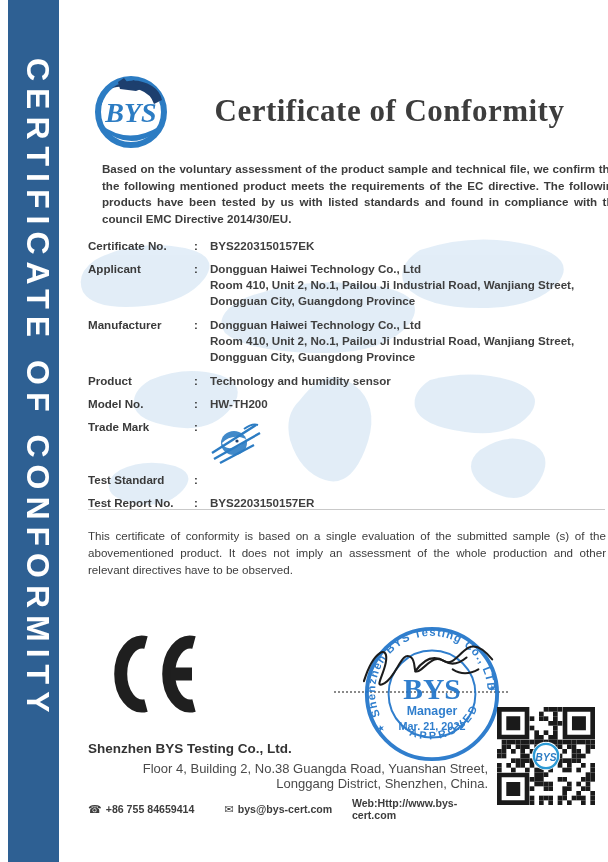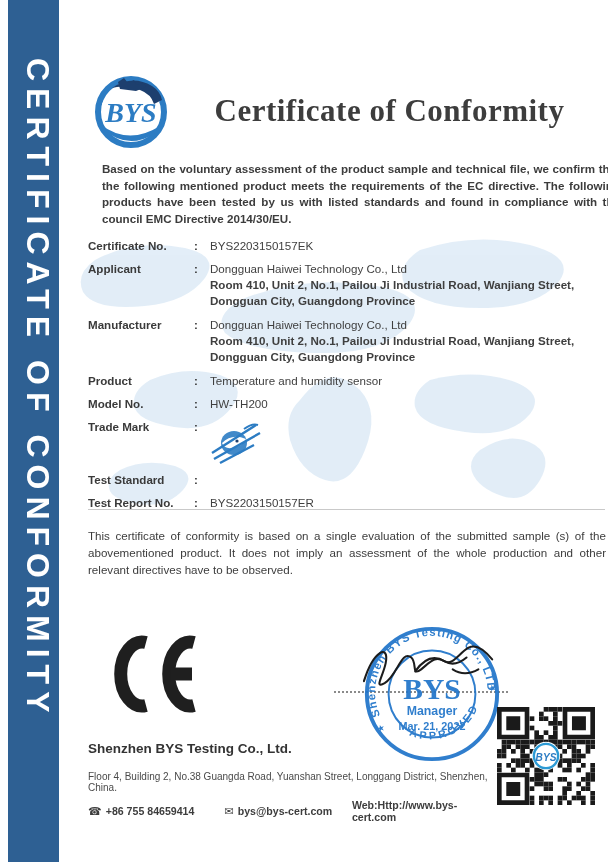--- a/index.html
+++ b/index.html
@@ -26,41 +26,41 @@
 
   .intro { position:absolute; left:88px; top:161px; width:518px; font-size:11.6px; font-weight:bold;
            color:#3c3c3c; line-height:16.5px; text-align:justify;margin-left:14px; }
 
   
   .fields { position:absolute; left:88px; top:238px; width:518px; }
   .frow { display:grid; grid-template-columns:106px 16px 1fr; margin-bottom:8px; }
   .flabel { font-size:11.6px; font-weight:bold; color:#3a3a3a; line-height:15px; }
   .fcolon { font-size:11.6px; font-weight:bold; color:#3a3a3a; line-height:15px; }
   .fval { font-size:11.6px; color:#3f3f3f; line-height:15px; }
-  .fval .b { font-weight:normal; }
+  .fval .b { font-weight:bold; }
   .fval div { margin-bottom:1px;font-weight:bold; }
 
   .rule { position:absolute; left:88px; top:509px; width:517px; border-top:1px solid #c9c9c9; }
 
   .statement { position:absolute; left:88px; top:527px; width:518px; font-size:11.6px; font-weight:normal;
                color:#3c3c3c; line-height:17px; text-align:justify; }
 
   .ce { position:absolute; left:106px; top:634px; }
   .sr-only { position:absolute; width:1px; height:1px; overflow:hidden; clip:rect(0 0 0 0); }
 
   .dotline { position:absolute; left:334px; top:691px; width:174px; border-top:2px dotted #8a8a8a; }
 
   .stamp { position:absolute; left:358px; top:620px; width:148px; height:148px; }
 
   .qr { position:absolute; left:497px; top:707px; width:98px; height:98px; }
 
   
   .footer { position:absolute; left:88px; top:741px; width:400px; }
   .f-company { font-size:13.5px; font-weight:bold; color:#333333; }
-  .f-address { margin-top:15px; font-size:10px; color:#4a4a4a; }
+  .f-address { margin-top:5px; font-size:13px; color:#4a4a4a;text-align:right; }
   .f-contacts { margin-top:6px; display:flex; align-items:center; font-size:10.6px; font-weight:bold; color:#3d3d3d; }
   .f-item { display:flex; align-items:center; gap:4px; }
   .f-phone { width:150px; }
   .f-email { width:140px; }
   .f-icon { font-size:11px; }
 </style>
 </head>
 <body>
 
 <div class="page">
@@ -120,21 +120,21 @@
       <div class="fval">
         <div class="b">Dongguan Haiwei Technology Co., Ltd</div>
         <div>Room 410, Unit 2, No.1, Pailou Ji Industrial Road, Wanjiang Street,</div>
         <div>Dongguan City, Guangdong Province</div>
       </div>
     </div>
 
     <div class="frow">
       <div class="flabel">Product</div>
       <div class="fcolon">:</div>
-      <div class="fval"><span class="b">Temperature and humidity sensor</span></div>
+      <div class="fval"><span class="b">Technology and humidity sensor</span></div>
     </div>
 
     <div class="frow">
       <div class="flabel">Model No.</div>
       <div class="fcolon">:</div>
       <div class="fval"><span class="b">HW-TH200</span></div>
     </div>
 
     <div class="frow" style="margin-bottom:4px;">
       <div class="flabel">Trade Mark</div>

